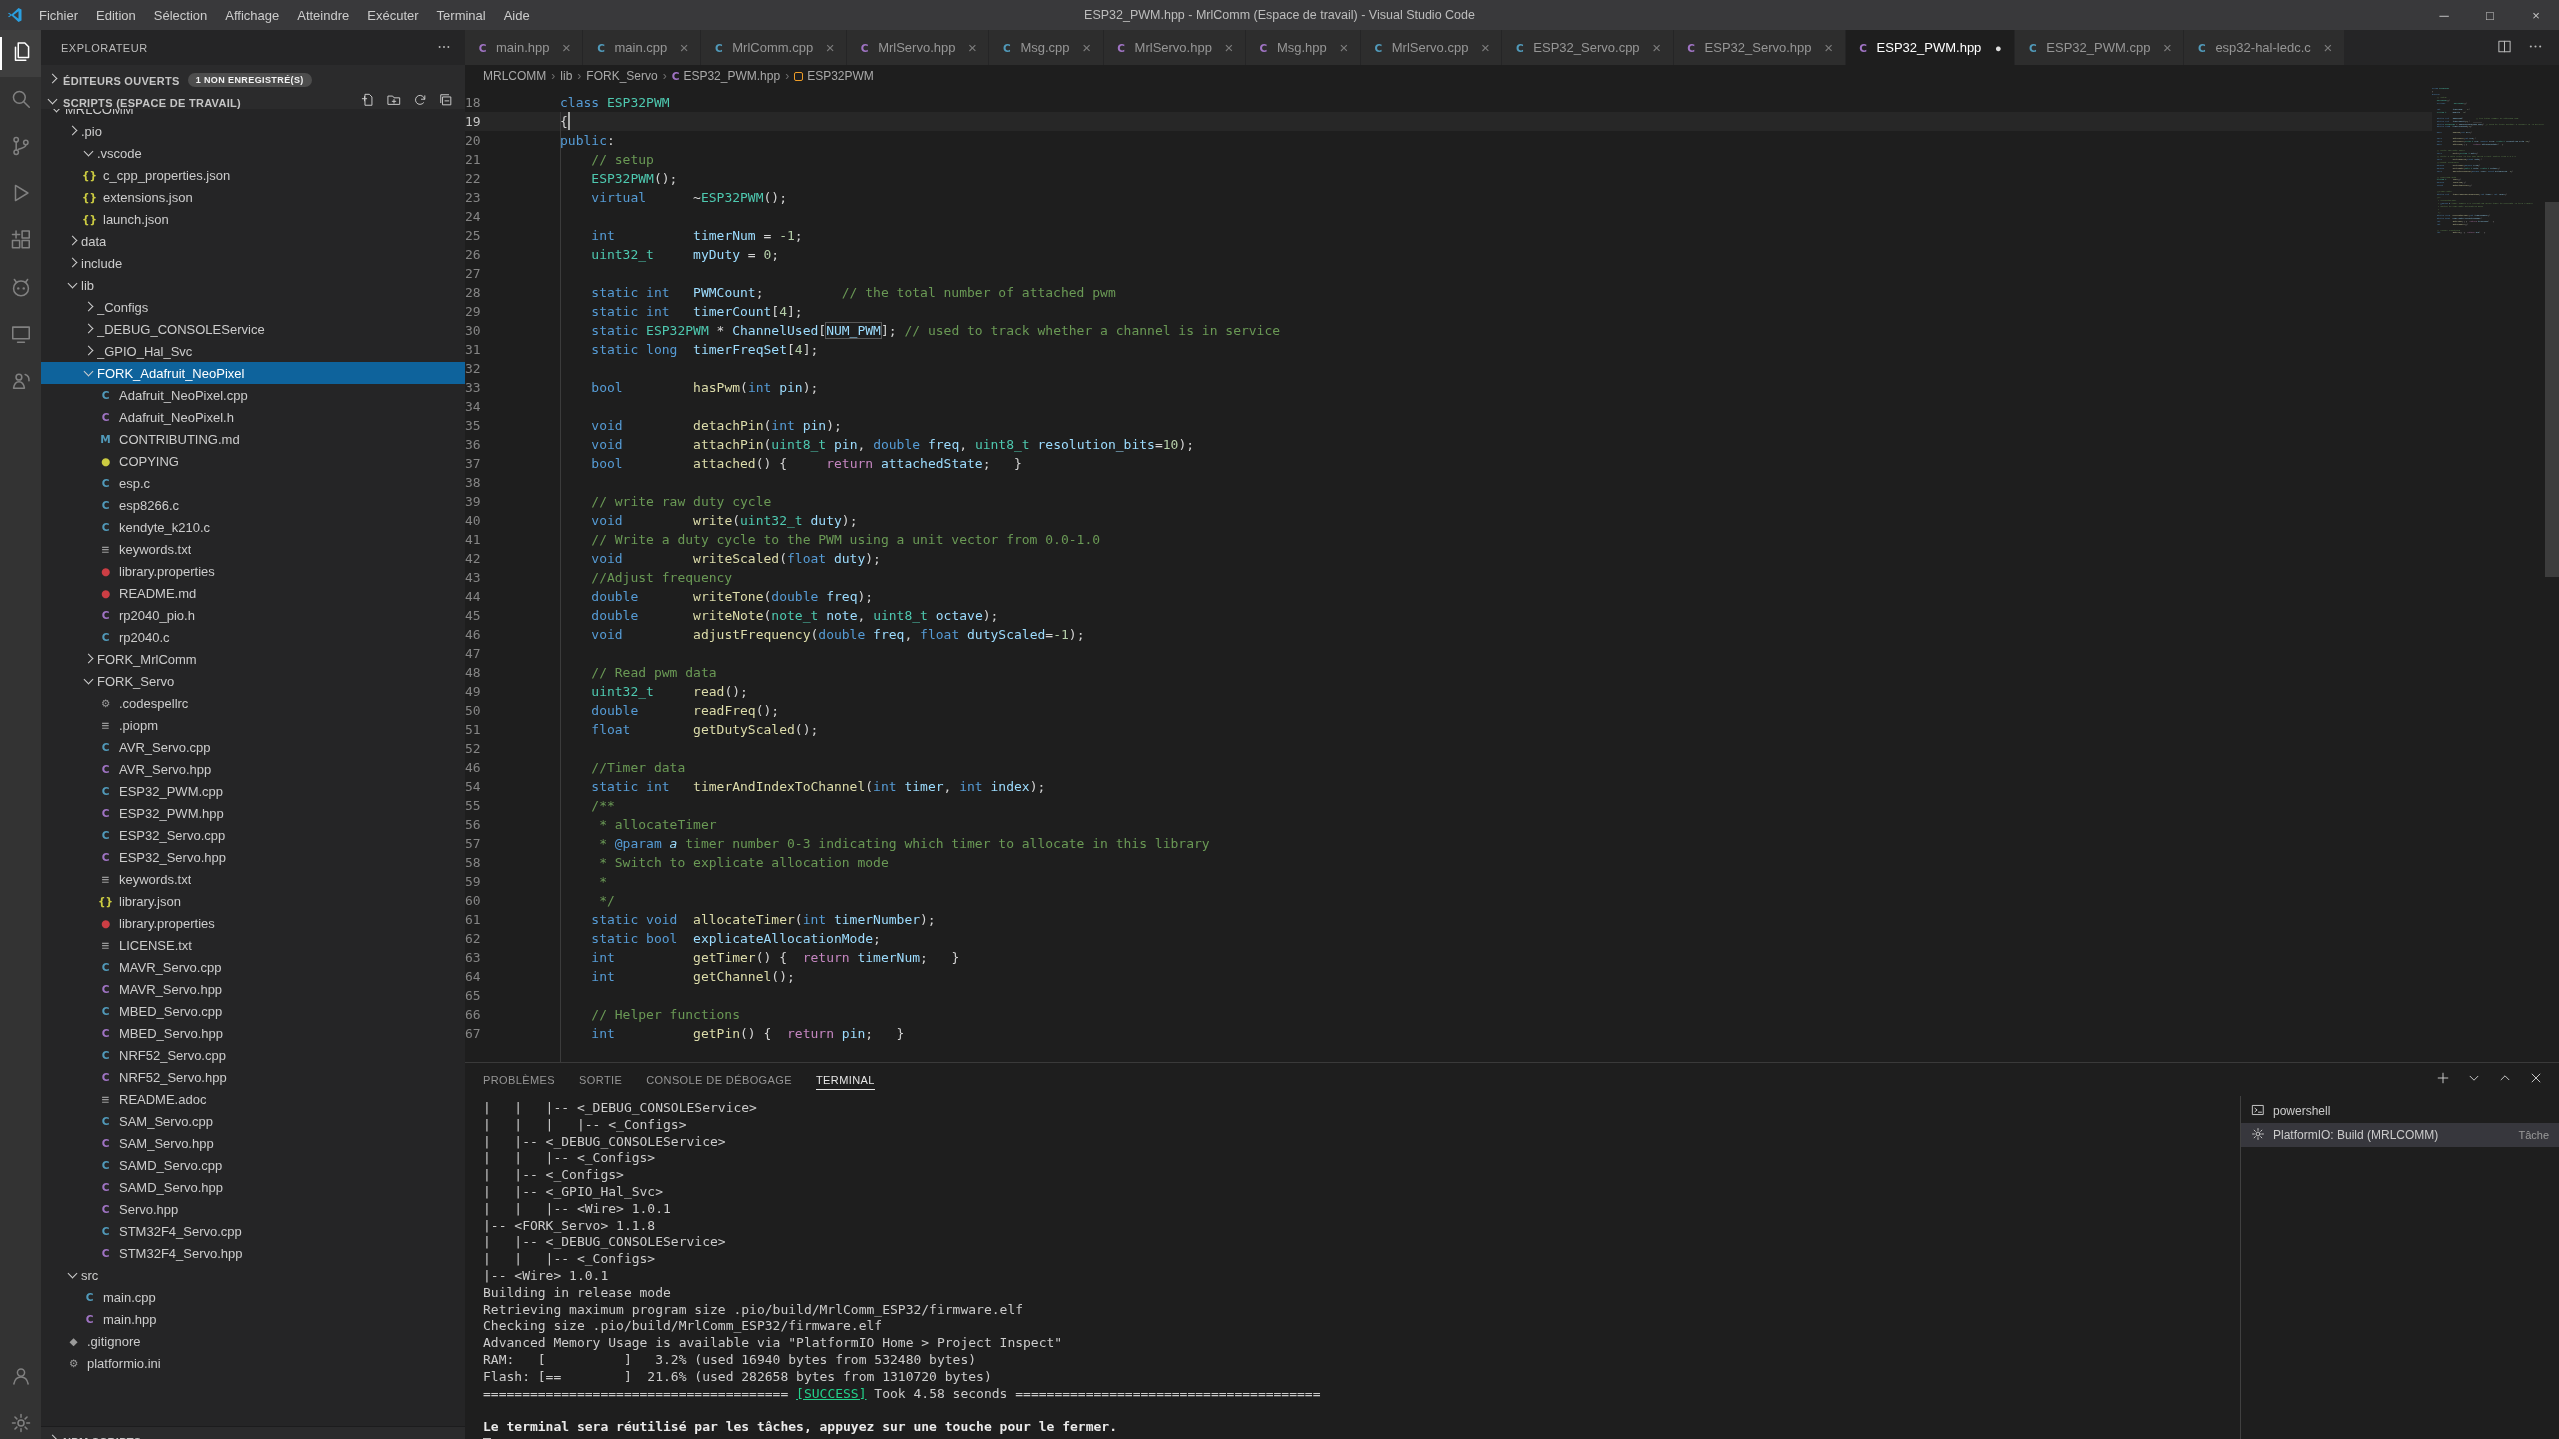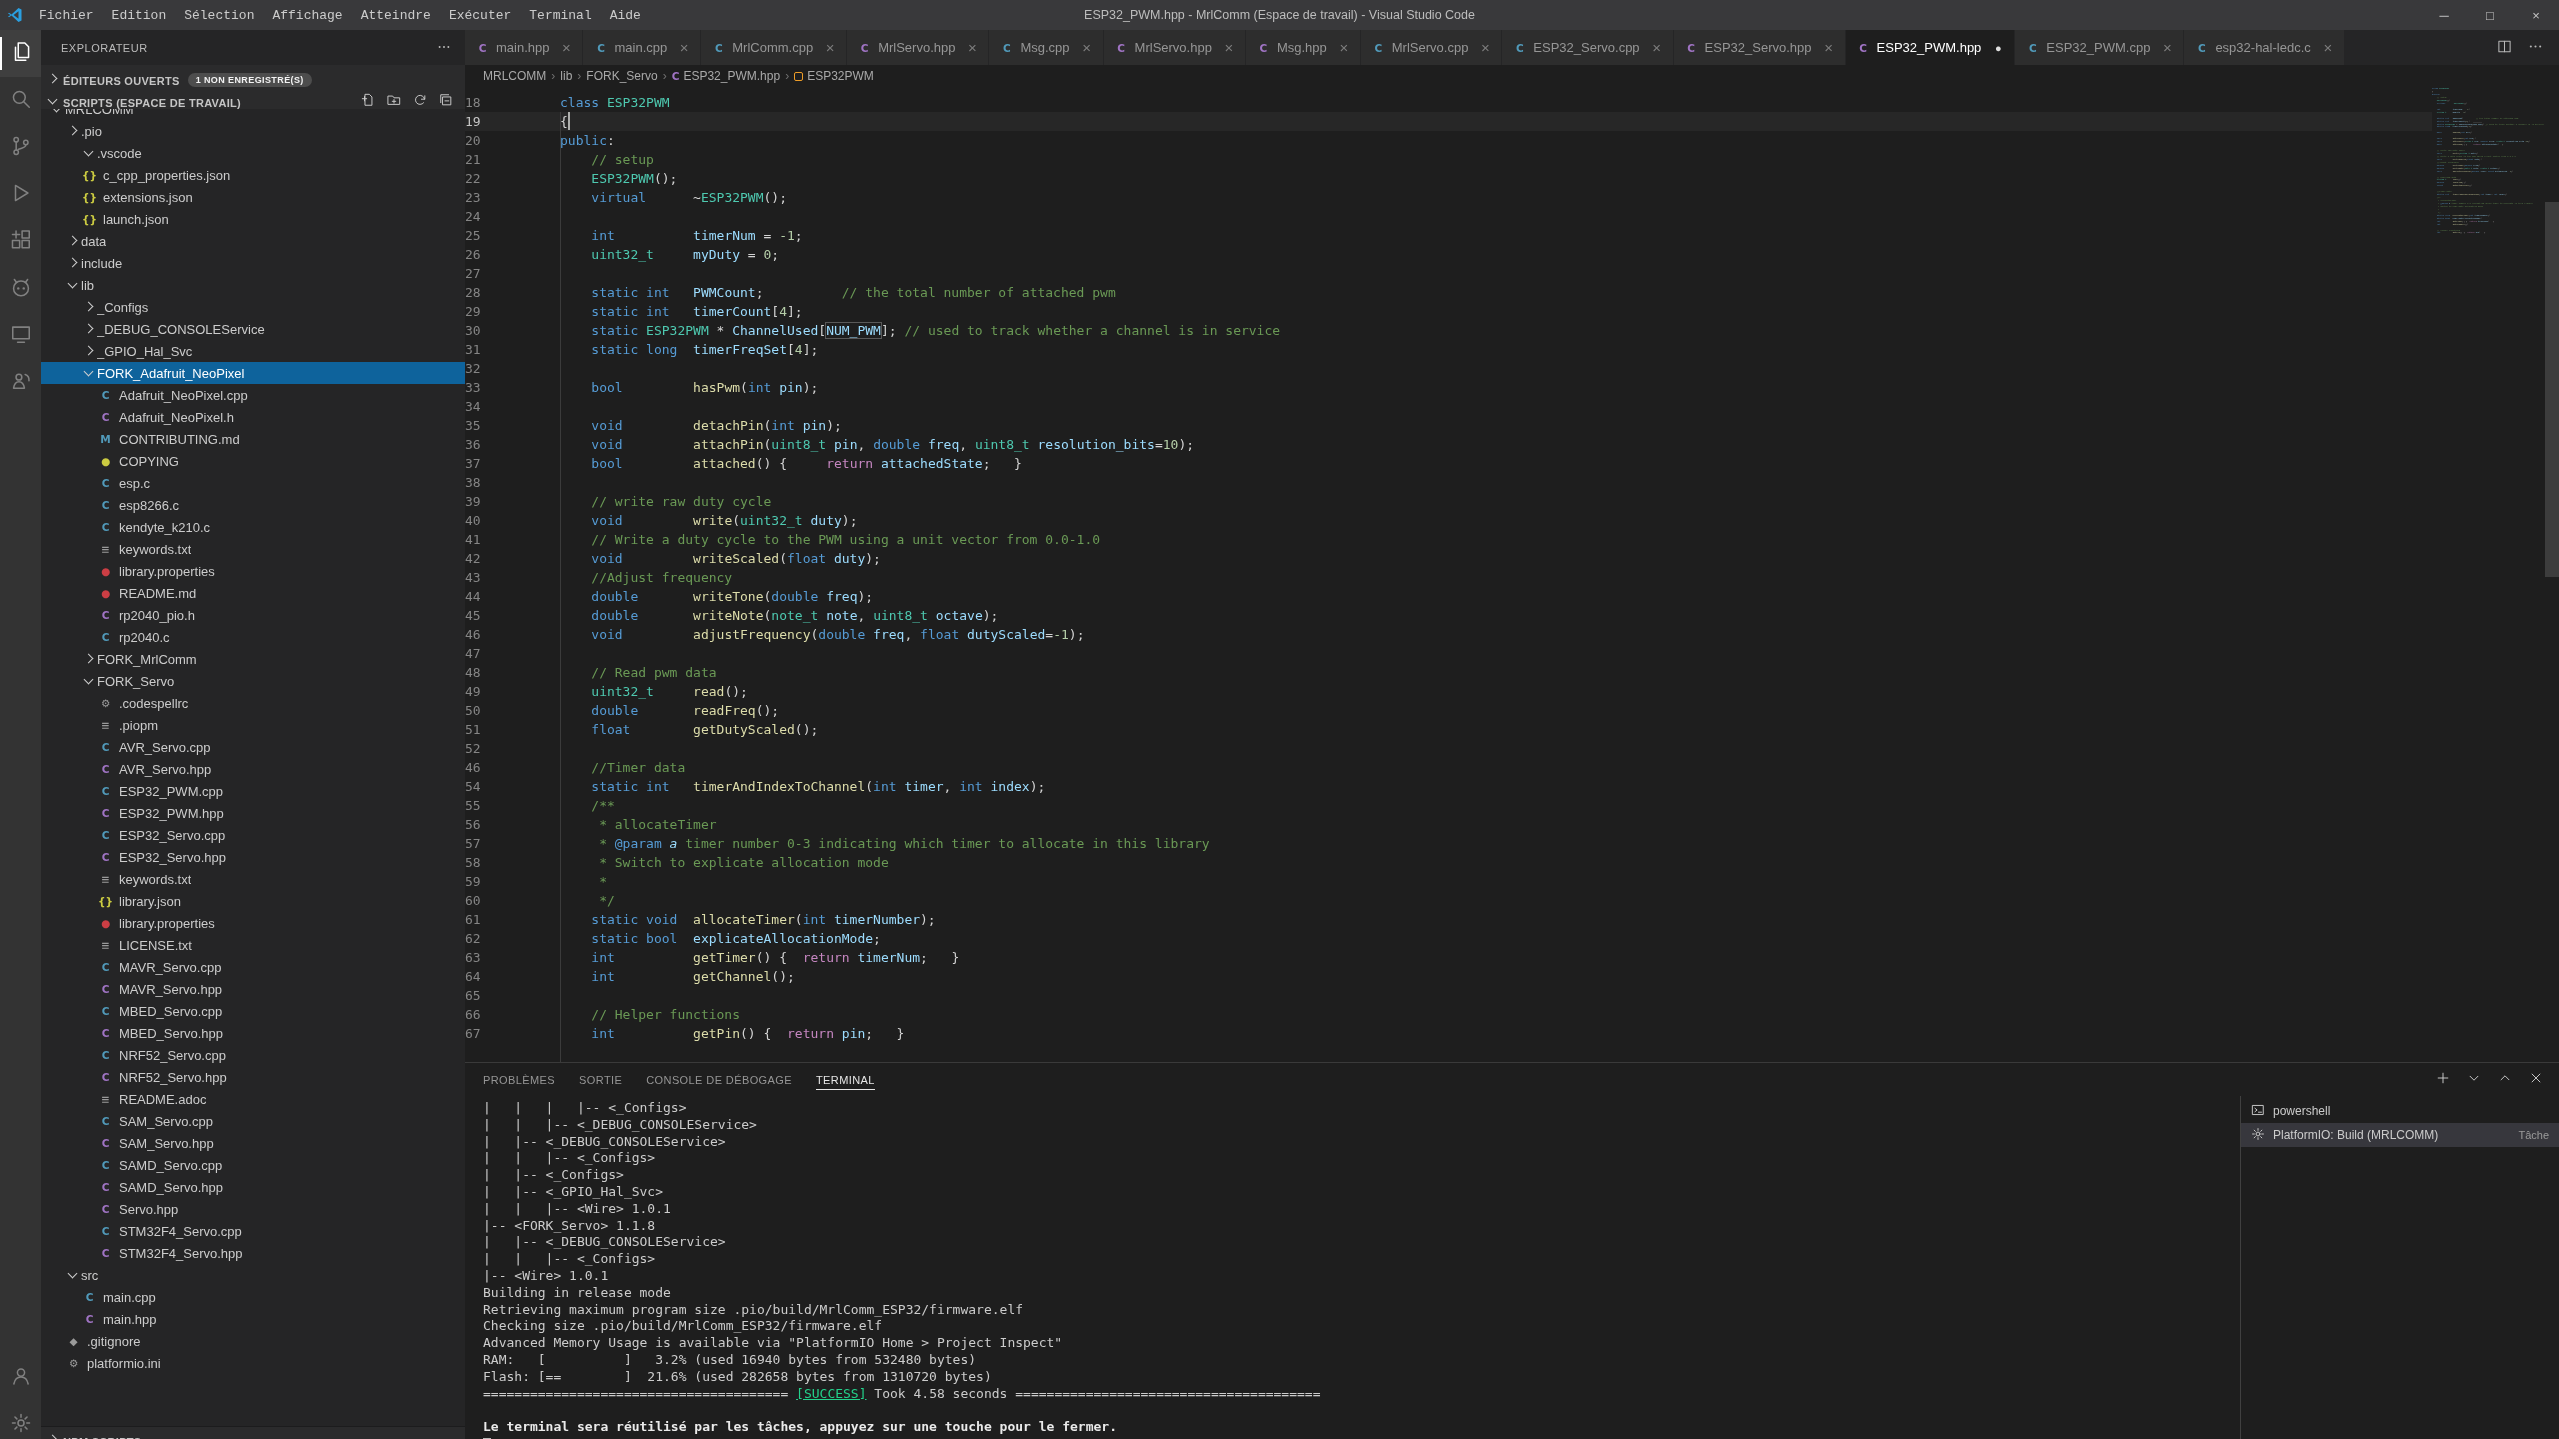--- a/index.html
+++ b/index.html
@@ -4,21 +4,21 @@
 <style>
   html,body{margin:0;padding:0;background:#1e1e1e;}
   *{box-sizing:border-box;}
   .window{width:2559px;height:1439px;position:relative;overflow:hidden;background:#1e1e1e;
           font-family:"Liberation Sans",sans-serif;color:#cccccc;font-size:13px;cursor:default;}
 
   
   .titlebar{height:30px;background:#39393b;display:flex;align-items:center;position:relative;}
   .app-icon{width:30px;height:30px;display:flex;align-items:center;justify-content:center;}
   .menus{display:flex;height:100%;}
-  .menu-item{padding:0 9px;display:flex;align-items:center;font-size:13px;color:#cccccc;font-family:Liberation Mono, monospace;}
+  .menu-item{padding:0 9px;display:flex;align-items:center;font-size:13px;color:#cccccc;}
   .tb-title{position:absolute;left:50%;top:0;transform:translateX(-50%);height:30px;display:flex;
             align-items:center;font-size:12.5px;color:#bdbdbd;white-space:nowrap;}
   .win-controls{position:absolute;right:0;top:0;display:flex;height:30px;}
   .win-btn{width:46px;display:flex;align-items:center;justify-content:center;font-size:13px;color:#c5c5c5;}
 
   
   .main{display:flex;height:1418px;}
 
   .activitybar{width:41px;background:#333333;display:flex;flex-direction:column;align-items:center;flex:none;}
   .ab-item{width:41px;height:47px;display:flex;align-items:center;justify-content:center;color:#818181;position:relative;}
@@ -874,22 +874,22 @@
               <span><svg width="14" height="14" viewBox="0 0 16 16" fill="none" stroke="currentColor" stroke-width="1.1" stroke-linecap="round" stroke-linejoin="round">
                   <path d="M3.5 10l4.5-4.5L12.5 10"></path>
                 </svg></span>
               <span><svg width="14" height="14" viewBox="0 0 16 16" fill="none" stroke="currentColor" stroke-width="1.1" stroke-linecap="round" stroke-linejoin="round">
                   <path d="M3.5 3.5l9 9M12.5 3.5l-9 9"></path>
                 </svg></span>
             </div>
         </div>
         <div class="panel-body">
           <div class="term" id="terminal">
+              <div class="tl">|   |   |-- &lt;_DEBUG_CONSOLEService&gt;</div>
               <div class="tl">|   |   |   |-- &lt;_Configs&gt;</div>
-              <div class="tl">|   |   |-- &lt;_DEBUG_CONSOLEService&gt;</div>
               <div class="tl">|   |-- &lt;_DEBUG_CONSOLEService&gt;</div>
               <div class="tl">|   |   |-- &lt;_Configs&gt;</div>
               <div class="tl">|   |-- &lt;_Configs&gt;</div>
               <div class="tl">|   |-- &lt;_GPIO_Hal_Svc&gt;</div>
               <div class="tl">|   |   |-- &lt;Wire&gt; 1.0.1</div>
               <div class="tl">|-- &lt;FORK_Servo&gt; 1.1.8</div>
               <div class="tl">|   |-- &lt;_DEBUG_CONSOLEService&gt;</div>
               <div class="tl">|   |   |-- &lt;_Configs&gt;</div>
               <div class="tl">|-- &lt;Wire&gt; 1.0.1</div>
               <div class="tl">Building in release mode</div>

